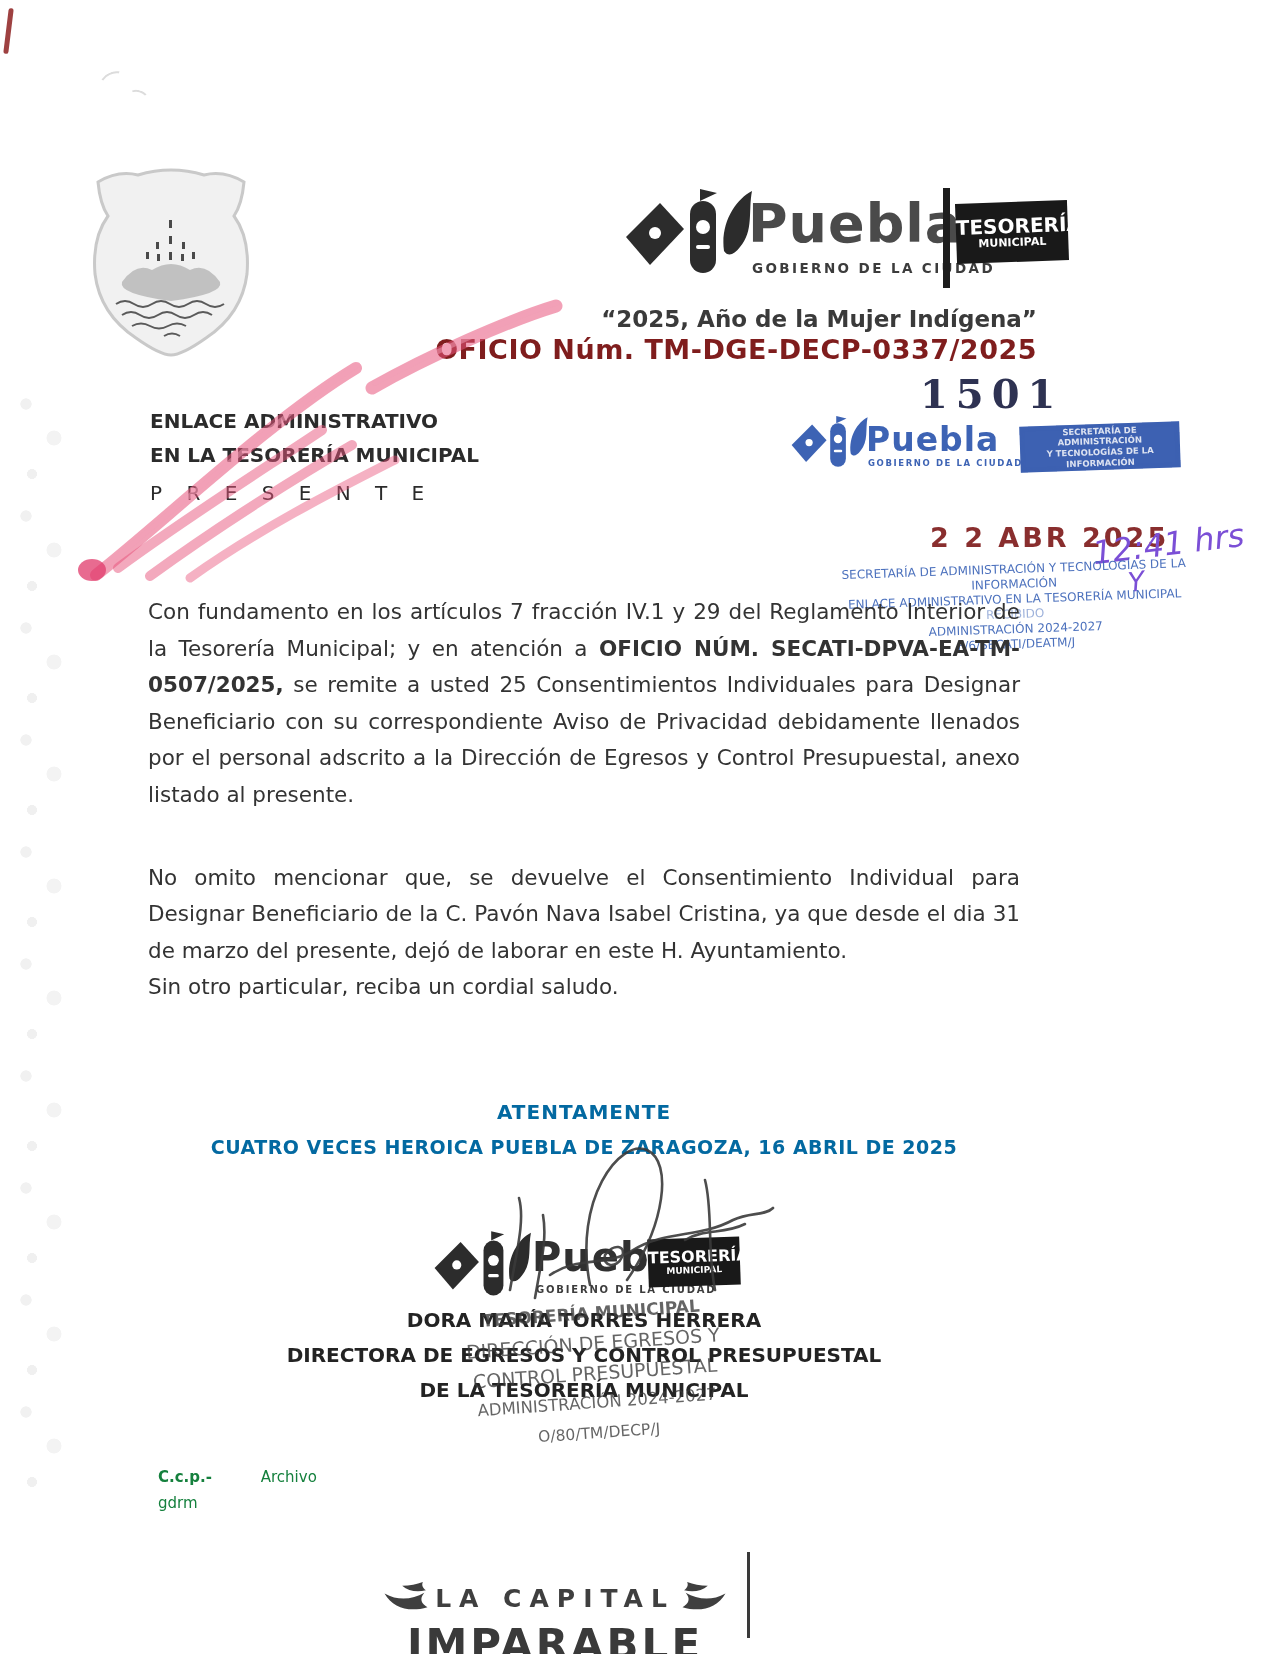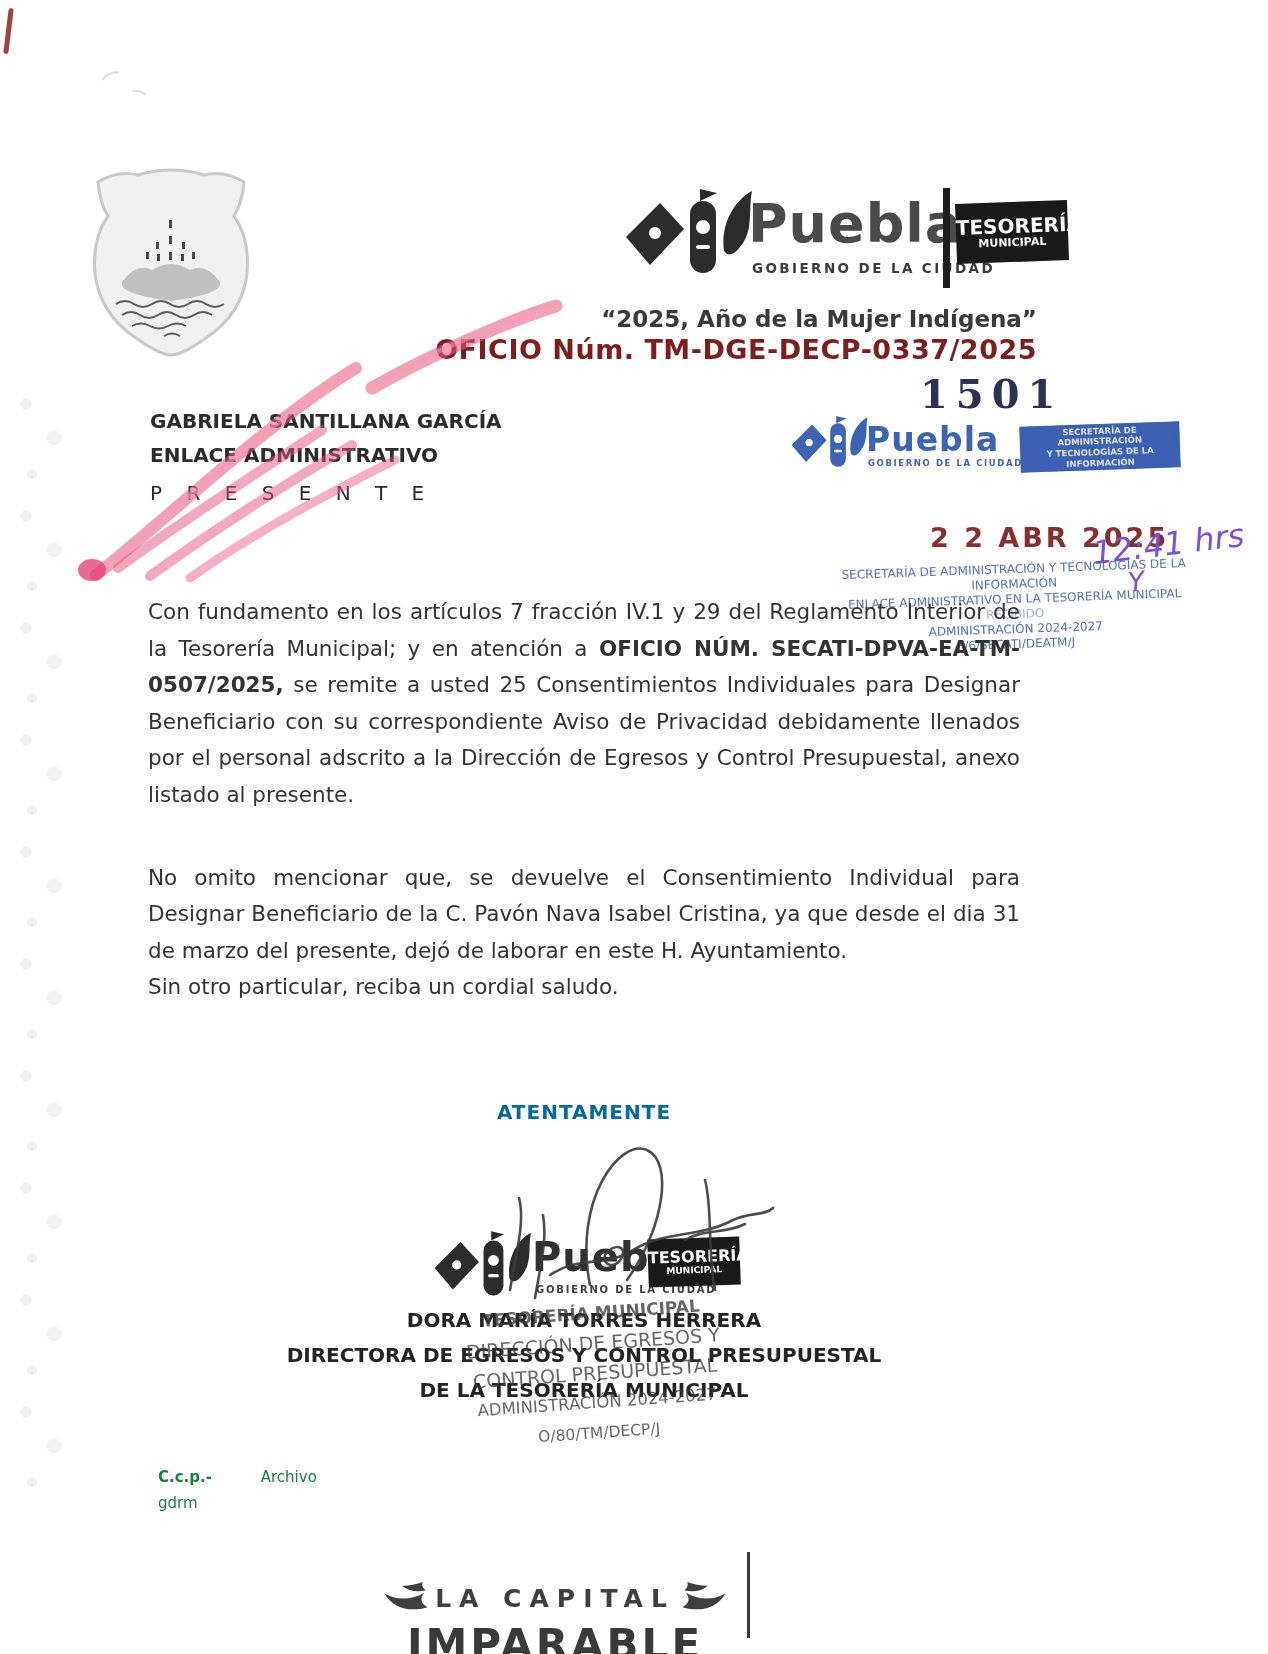--- a/index.html
+++ b/index.html
@@ -128,22 +128,22 @@
   <div class="abs badge" style="left:956px;top:202px;width:112px;height:60px;">
     <div class="b1" style="font-size:20px;">TESORERÍA</div>
     <div class="b2" style="font-size:11px;">MUNICIPAL</div>
   </div>
 
   <div class="abs quote" style="left:420px;top:306px;width:617px;">“2025, Año de la Mujer Indígena”</div>
   <div class="abs oficio" style="left:420px;top:334px;width:617px;">OFICIO Núm. TM-DGE-DECP-0337/2025</div>
   <div class="abs folio" style="left:920px;top:370px;">1501</div>
 
   <div class="abs recipient">
-    <div>GABRIELA SANTILLANA GARCÍA</div>
     <div>ENLACE ADMINISTRATIVO</div>
+    <div>EN LA TESORERÍA MUNICIPAL</div>
     <div class="presente">P R E S E N T E</div>
   </div>
 
   <svg class="abs" style="left:70px;top:270px;" width="500" height="320" viewBox="0 0 500 320">
     <g stroke="#e8537b" fill="none" stroke-linecap="round">
       <path d="M26,305 C90,255 200,150 286,98" stroke-width="12" opacity="0.55"></path>
       <path d="M30,300 C95,250 205,147 288,95" stroke-width="5" opacity="0.5" stroke="#f2a0b8"></path>
       <path d="M302,118 C360,85 440,50 486,36" stroke-width="13" opacity="0.55"></path>
       <path d="M305,113 C362,82 442,48 487,33" stroke-width="5" opacity="0.5" stroke="#f2a0b8"></path>
       <path d="M48,298 C120,245 200,195 252,160" stroke-width="10" opacity="0.5"></path>
@@ -177,20 +177,21 @@
   </div>
 
   <div class="abs body-text">
     <p><span>Con fundamento en los artículos 7 fracción IV.1 y 29 del Reglamento Interior de la Tesorería Municipal; y en atención a </span><b>OFICIO NÚM. SECATI-DPVA-EA-TM-0507/2025,</b><span> se remite a usted 25 Consentimientos Individuales para Designar Beneficiario con su correspondiente Aviso de Privacidad debidamente llenados por el personal adscrito a la Dirección de Egresos y Control Presupuestal, anexo listado al presente.</span></p>
     <p class="p2">No omito mencionar que, se devuelve el Consentimiento  Individual para Designar Beneficiario de la C. Pavón Nava Isabel Cristina, ya que desde el dia 31 de marzo del presente, dejó de laborar en este H. Ayuntamiento.</p>
     <p class="p3">Sin otro particular, reciba un cordial saludo.</p>
   </div>
 
   <div class="abs closing">
     <div class="atent">ATENTAMENTE</div>
+    <div class="place">CUATRO VECES HEROICA PUEBLA DE ZARAGOZA, 16 ABRIL DE 2025</div>
   </div>
 
   <div>
     <svg class="abs dark" style="left:430px;top:1228px;" width="104" height="80" viewBox="0 0 136 100">
       <use href="#puebla-icons"></use>
     </svg>
     <div class="abs brand-text" style="left:532px;top:1234px;font-size:40px;color:#303030;">Puebla</div>
     <div class="abs brand-sub" style="left:536px;top:1284px;font-size:10px;letter-spacing:1.8px;">GOBIERNO DE LA CIUDAD</div>
     <div class="abs badge" style="left:648px;top:1238px;width:92px;height:48px;">
       <div class="b1" style="font-size:16px;">TESORERÍA</div>

